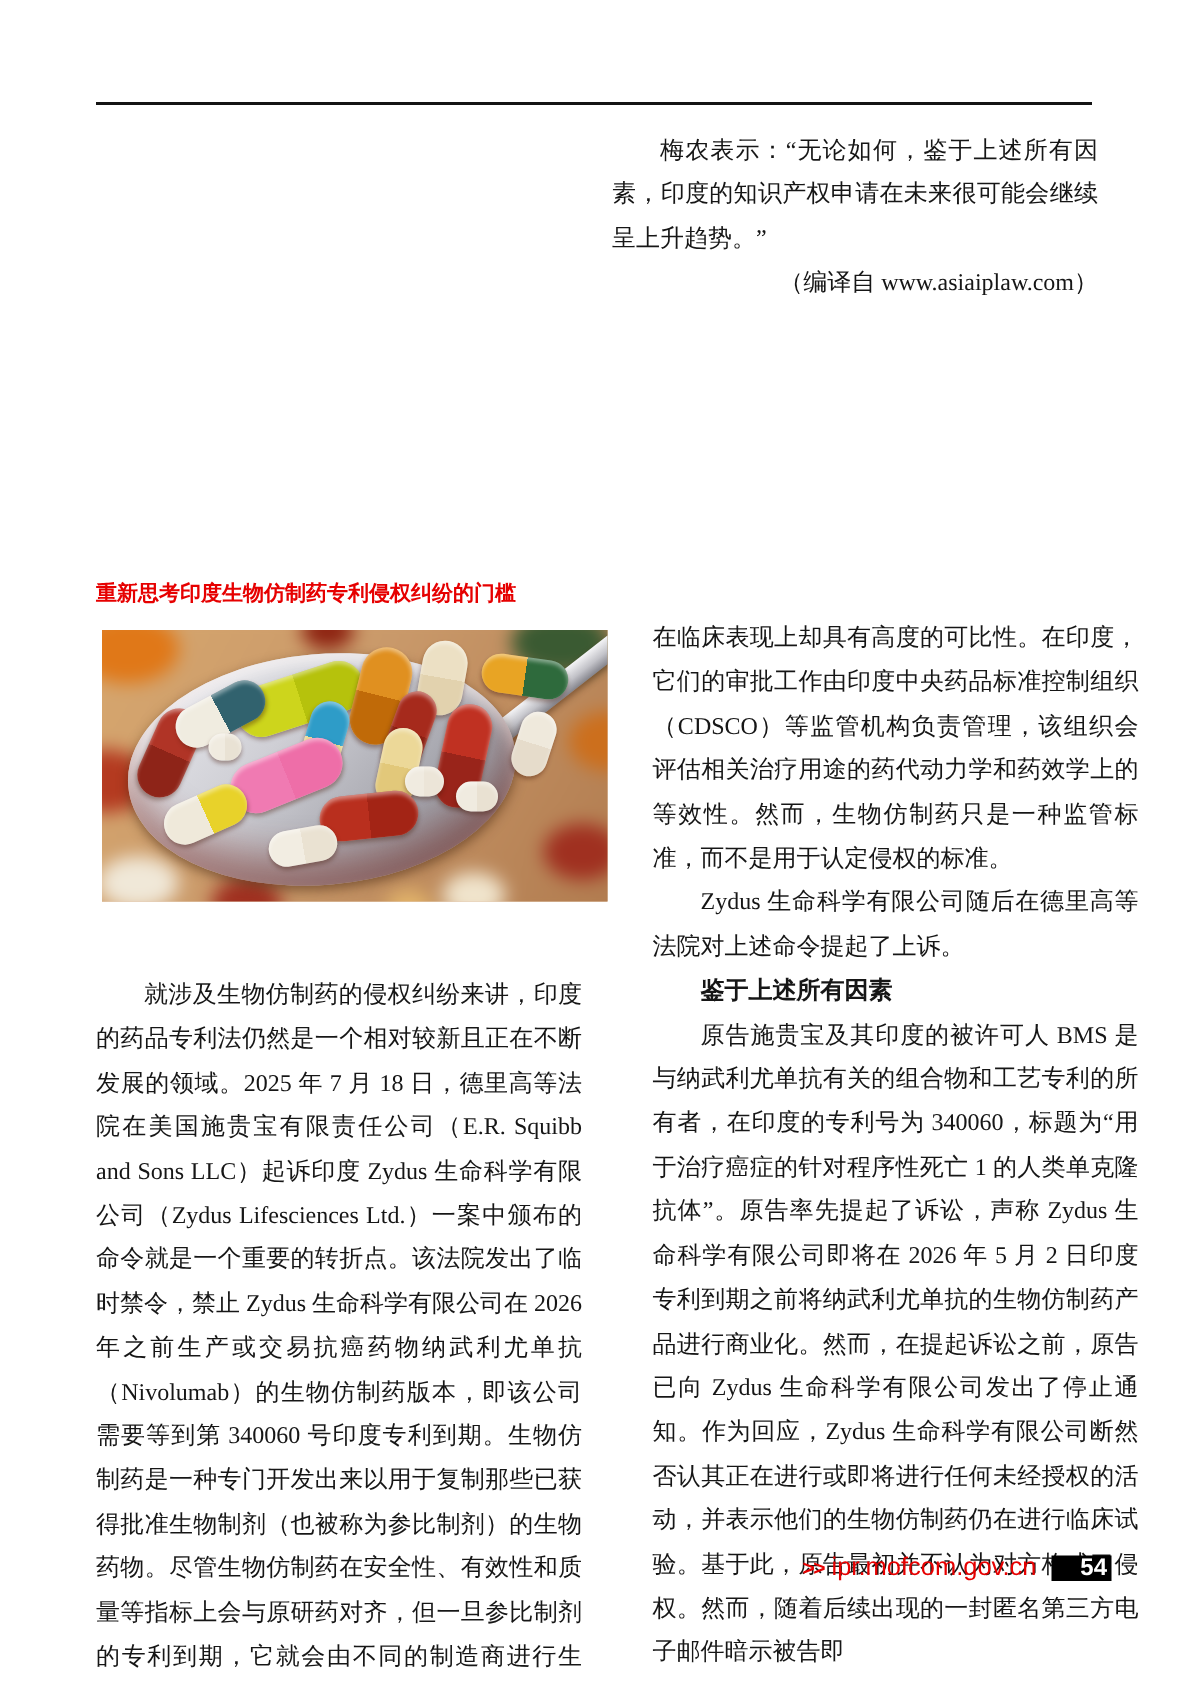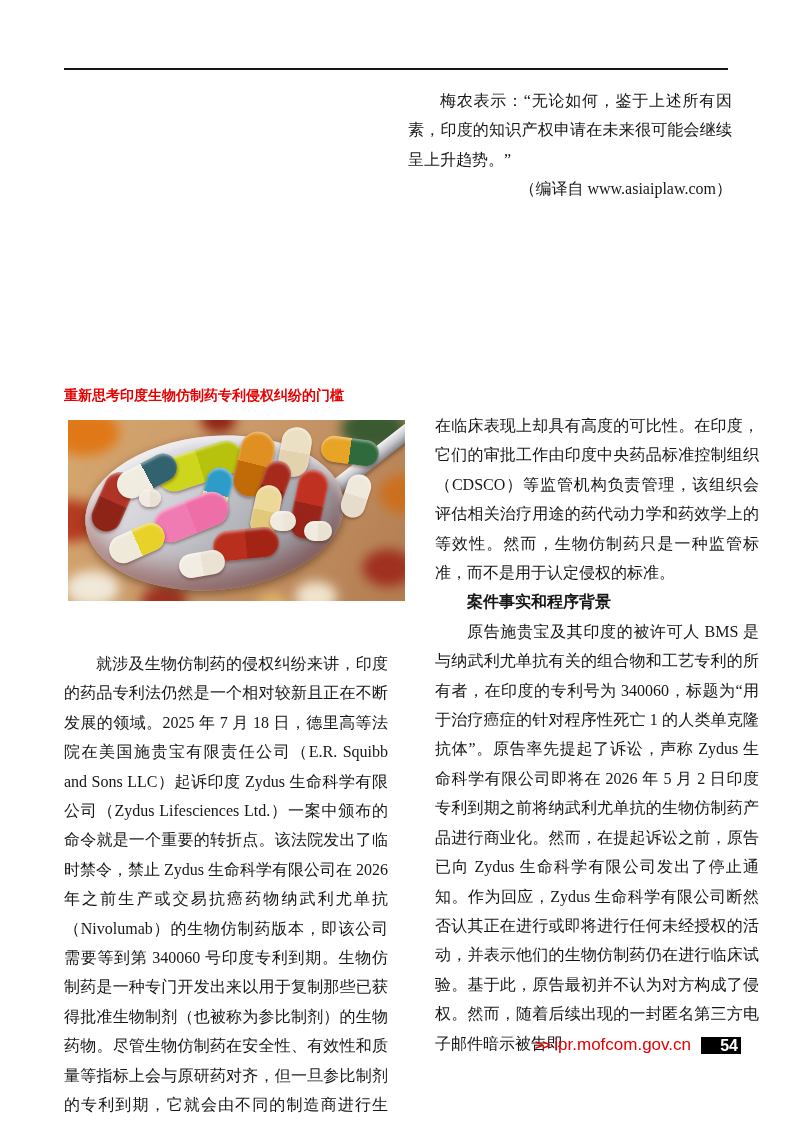--- a/index.html
+++ b/index.html
@@ -95,21 +95,22 @@
         <div class="pill" style="left: 33%; top: 73%; width: 46px; height: 24px; transform: rotate(-10deg); background: linear-gradient(90deg, rgb(242, 237, 226) 50%, rgb(234, 226, 210) 50%);"></div>
         <div class="pill" style="left: 70%; top: 56%; width: 28px; height: 20px; transform: rotate(0deg); background: linear-gradient(90deg, rgb(240, 235, 224) 50%, rgb(233, 225, 210) 50%);"></div>
       </div>
   </figure>
 
   <div class="col sec2-left">
       <div class="para indent">就涉及生物仿制药的侵权纠纷来讲，印度的药品专利法仍然是一个相对较新且正在不断发展的领域。2025 年 7 月 18 日，德里高等法院在美国施贵宝有限责任公司（E.R. Squibb and Sons LLC）起诉印度 Zydus 生命科学有限公司（Zydus Lifesciences Ltd.）一案中颁布的命令就是一个重要的转折点。该法院发出了临时禁令，禁止 Zydus 生命科学有限公司在 2026 年之前生产或交易抗癌药物纳武利尤单抗（Nivolumab）的生物仿制药版本，即该公司需要等到第 340060 号印度专利到期。生物仿制药是一种专门开发出来以用于复制那些已获得批准生物制剂（也被称为参比制剂）的生物药物。尽管生物仿制药在安全性、有效性和质量等指标上会与原研药对齐，但一旦参比制剂的专利到期，它就会由不同的制造商进行生产。虽然并不是完全相同的，但它们</div>
     </div>
   <div class="col sec2-right">
       <div class="para">在临床表现上却具有高度的可比性。在印度，它们的审批工作由印度中央药品标准控制组织（CDSCO）等监管机构负责管理，该组织会评估相关治疗用途的药代动力学和药效学上的等效性。然而，生物仿制药只是一种监管标准，而不是用于认定侵权的标准。</div>
-      <div class="para indent bold">案件事实和程序背景</div>
+      <div class="para indent">Zydus 生命科学有限公司随后在德里高等法院对上述命令提起了上诉。</div>
+      <div class="para indent bold">鉴于上述所有因素</div>
       <div class="para indent">原告施贵宝及其印度的被许可人 BMS 是与纳武利尤单抗有关的组合物和工艺专利的所有者，在印度的专利号为 340060，标题为“用于治疗癌症的针对程序性死亡 1 的人类单克隆抗体”。原告率先提起了诉讼，声称 Zydus 生命科学有限公司即将在 2026 年 5 月 2 日印度专利到期之前将纳武利尤单抗的生物仿制药产品进行商业化。然而，在提起诉讼之前，原告已向 Zydus 生命科学有限公司发出了停止通知。作为回应，Zydus 生命科学有限公司断然否认其正在进行或即将进行任何未经授权的活动，并表示他们的生物仿制药仍在进行临床试验。基于此，原告最初并不认为对方构成了侵权。然而，随着后续出现的一封匿名第三方电子邮件暗示被告即</div>
     </div>
 
   <div class="footer">
     <span class="chev">&gt;&gt;</span>
     <span class="site">ipr.mofcom.gov.cn</span>
     <span class="pagebox">54</span>
   </div>
 </div>
 

